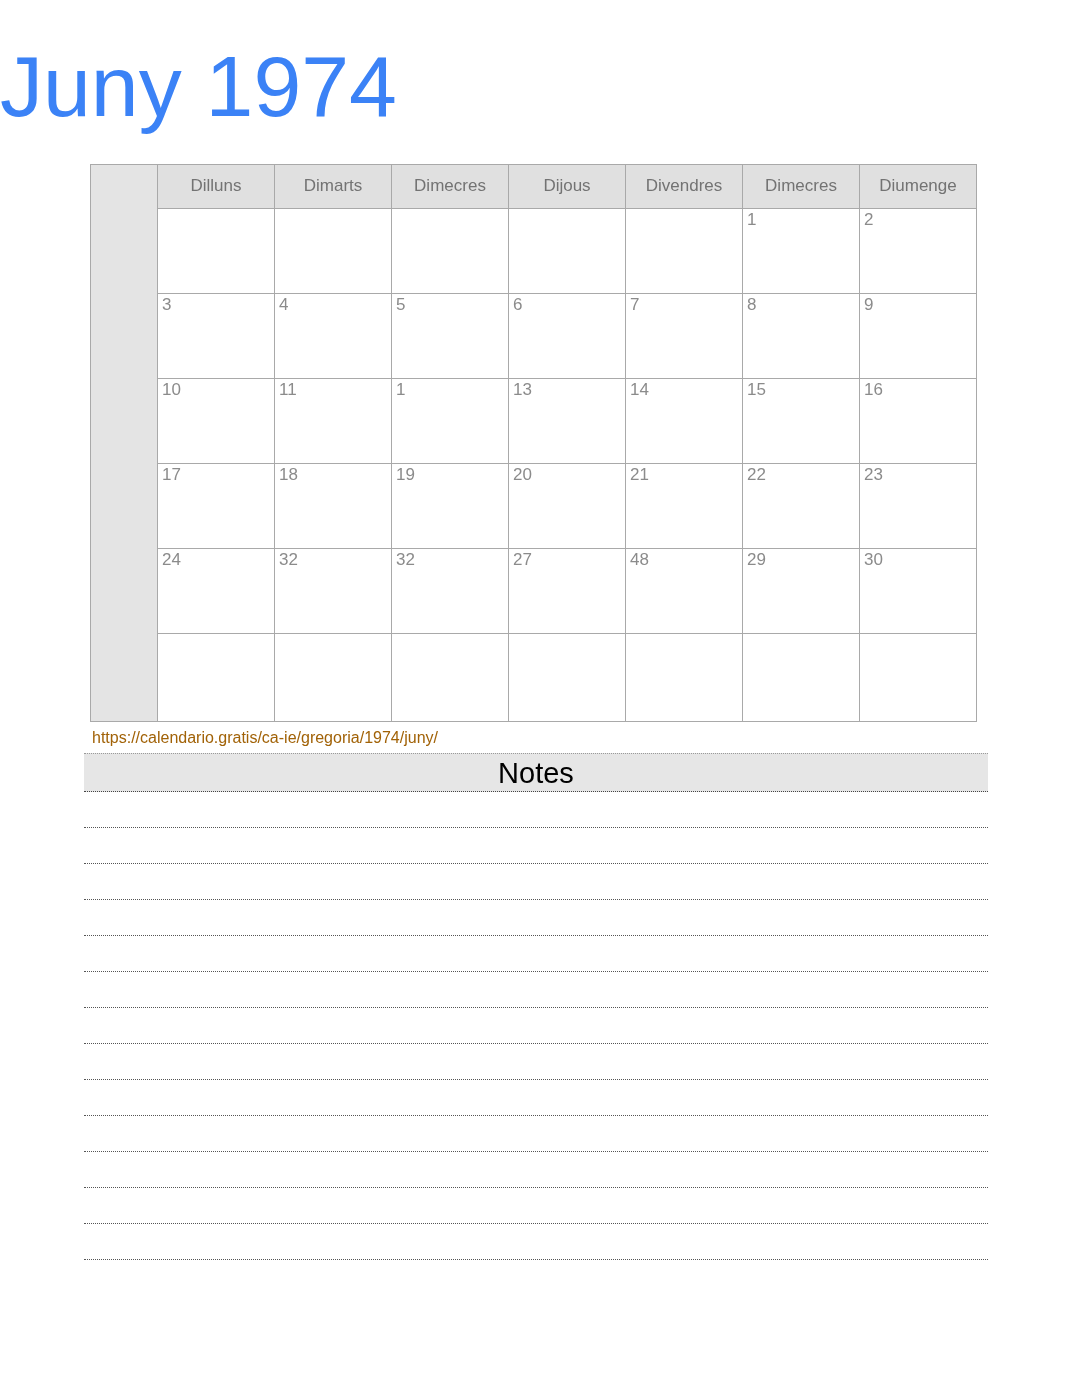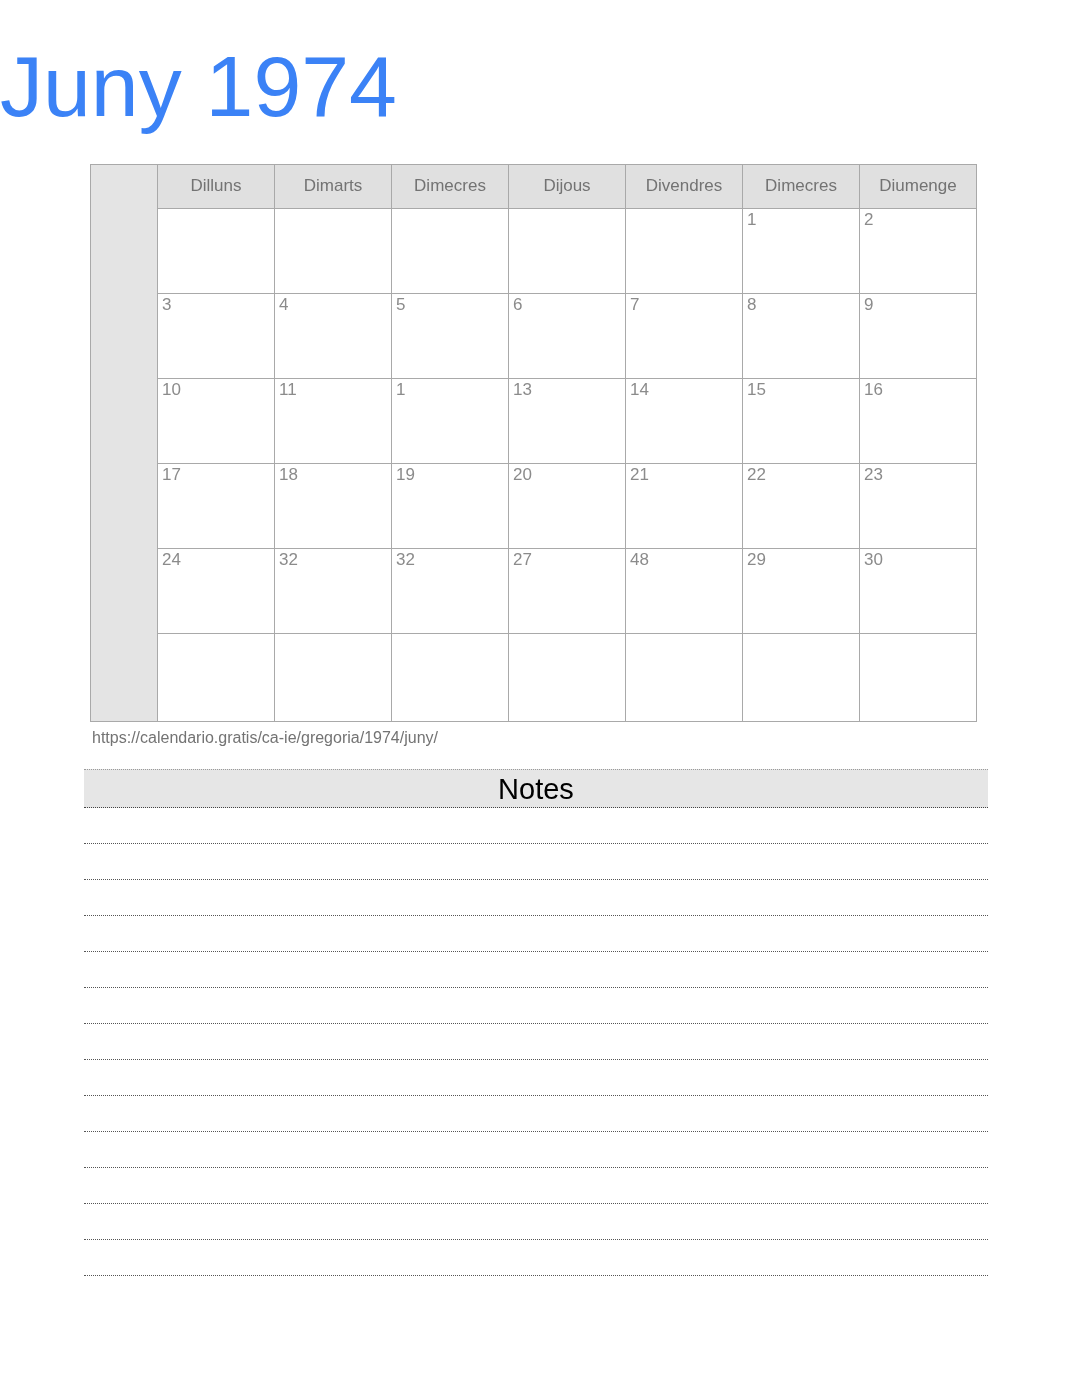--- a/index.html
+++ b/index.html
@@ -57,25 +57,25 @@
     color: var(--day-number);
     vertical-align: top;
     text-align: left;
     padding: 1px 2px 0 4px;
     background: #fff;
   }
 
   .source-url {
     margin: 7px 0 0 92px;
     font-size: 16px;
-    color: #737373;
+    color: #a16207;
   }
 
   .notes {
-    margin: 22px 0 0 84px;
+    margin: 6px 0 0 84px;
     width: 904px;
   }
   .notes-header {
     height: 39px;
     background: var(--notes-bg);
     border-top: 1px dotted #9a9a9a;
     border-bottom: 1px dotted #444;
     text-align: center;
     font-size: 29px;
     line-height: 39px;

